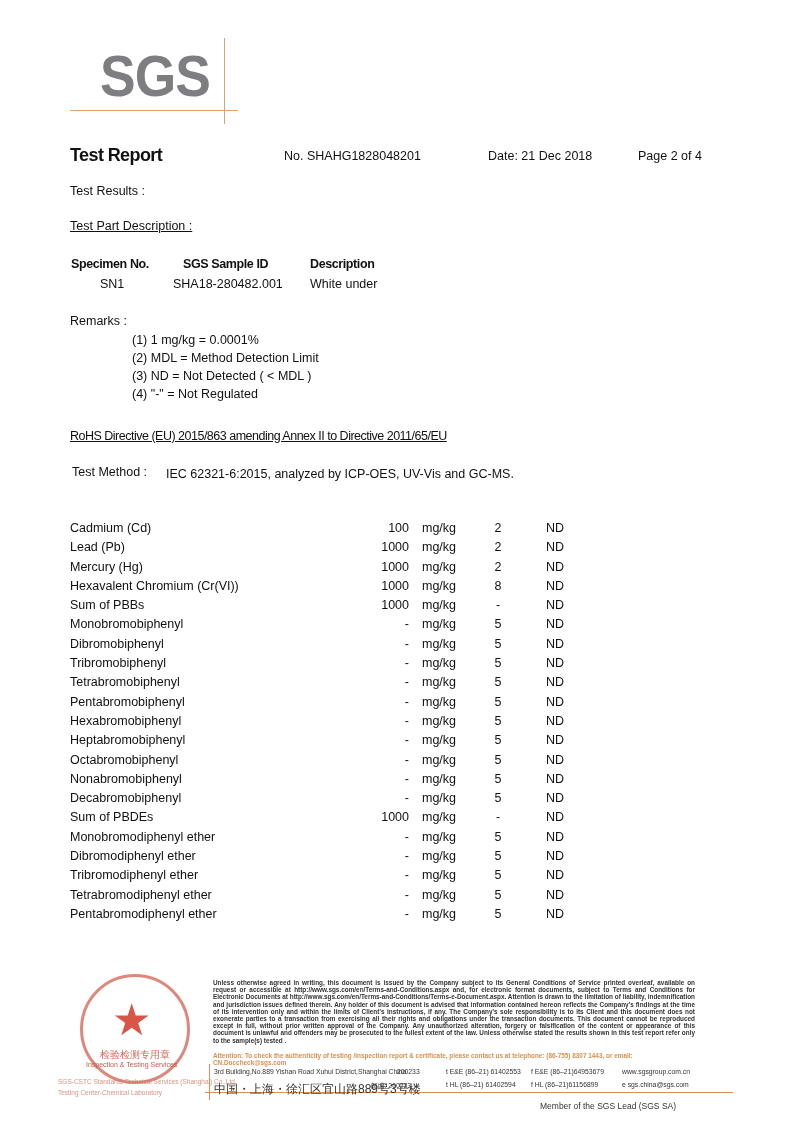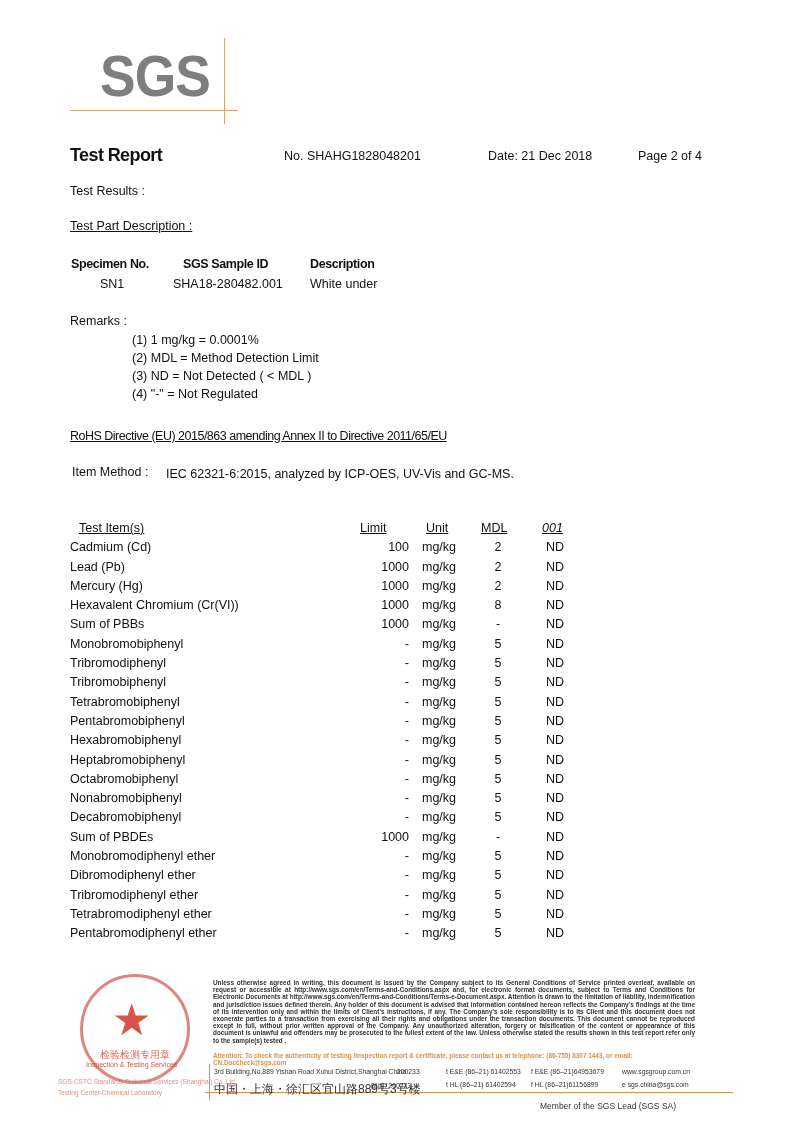--- a/index.html
+++ b/index.html
@@ -98,33 +98,26 @@
 </div>
 
 <div class="abs txt remarks">Remarks :</div>
 <div class="abs remark" style="top:333px;">(1) 1 mg/kg = 0.0001%</div>
 <div class="abs remark" style="top:351px;">(2) MDL = Method Detection Limit</div>
 <div class="abs remark" style="top:369px;">(3) ND = Not Detected ( &lt; MDL )</div>
 <div class="abs remark" style="top:387px;">(4) "-" = Not Regulated</div>
 
 <div class="abs rohs">RoHS Directive (EU) 2015/863 amending Annex II to Directive 2011/65/EU</div>
 
-<div class="abs txt method-label">Item Method :</div>
+<div class="abs txt method-label">Test Method :</div>
 <div class="abs txt method-text">
   <div>IEC 62321-6:2015, analyzed by ICP-OES, UV-Vis and GC-MS.</div>
 </div>
 
 <div class="abs results" id="results">
-  <div class="row head">
-    <span class="c-item">Test Item(s)</span>
-    <span class="c-limit">Limit</span>
-    <span class="c-unit">Unit</span>
-    <span class="c-mdl">MDL</span>
-    <span class="c-res">001</span>
-  </div>
   <div id="results-body">
       <div class="row">
         <span class="c-item">Cadmium (Cd)</span>
         <span class="c-limit">100</span>
         <span class="c-unit">mg/kg</span>
         <span class="c-mdl">2</span>
         <span class="c-res">ND</span>
       </div>
       <div class="row">
         <span class="c-item">Lead (Pb)</span>
@@ -155,21 +148,21 @@
         <span class="c-res">ND</span>
       </div>
       <div class="row">
         <span class="c-item">Monobromobiphenyl</span>
         <span class="c-limit">-</span>
         <span class="c-unit">mg/kg</span>
         <span class="c-mdl">5</span>
         <span class="c-res">ND</span>
       </div>
       <div class="row">
-        <span class="c-item">Tribromodiphenyl</span>
+        <span class="c-item">Dibromobiphenyl</span>
         <span class="c-limit">-</span>
         <span class="c-unit">mg/kg</span>
         <span class="c-mdl">5</span>
         <span class="c-res">ND</span>
       </div>
       <div class="row">
         <span class="c-item">Tribromobiphenyl</span>
         <span class="c-limit">-</span>
         <span class="c-unit">mg/kg</span>
         <span class="c-mdl">5</span>

